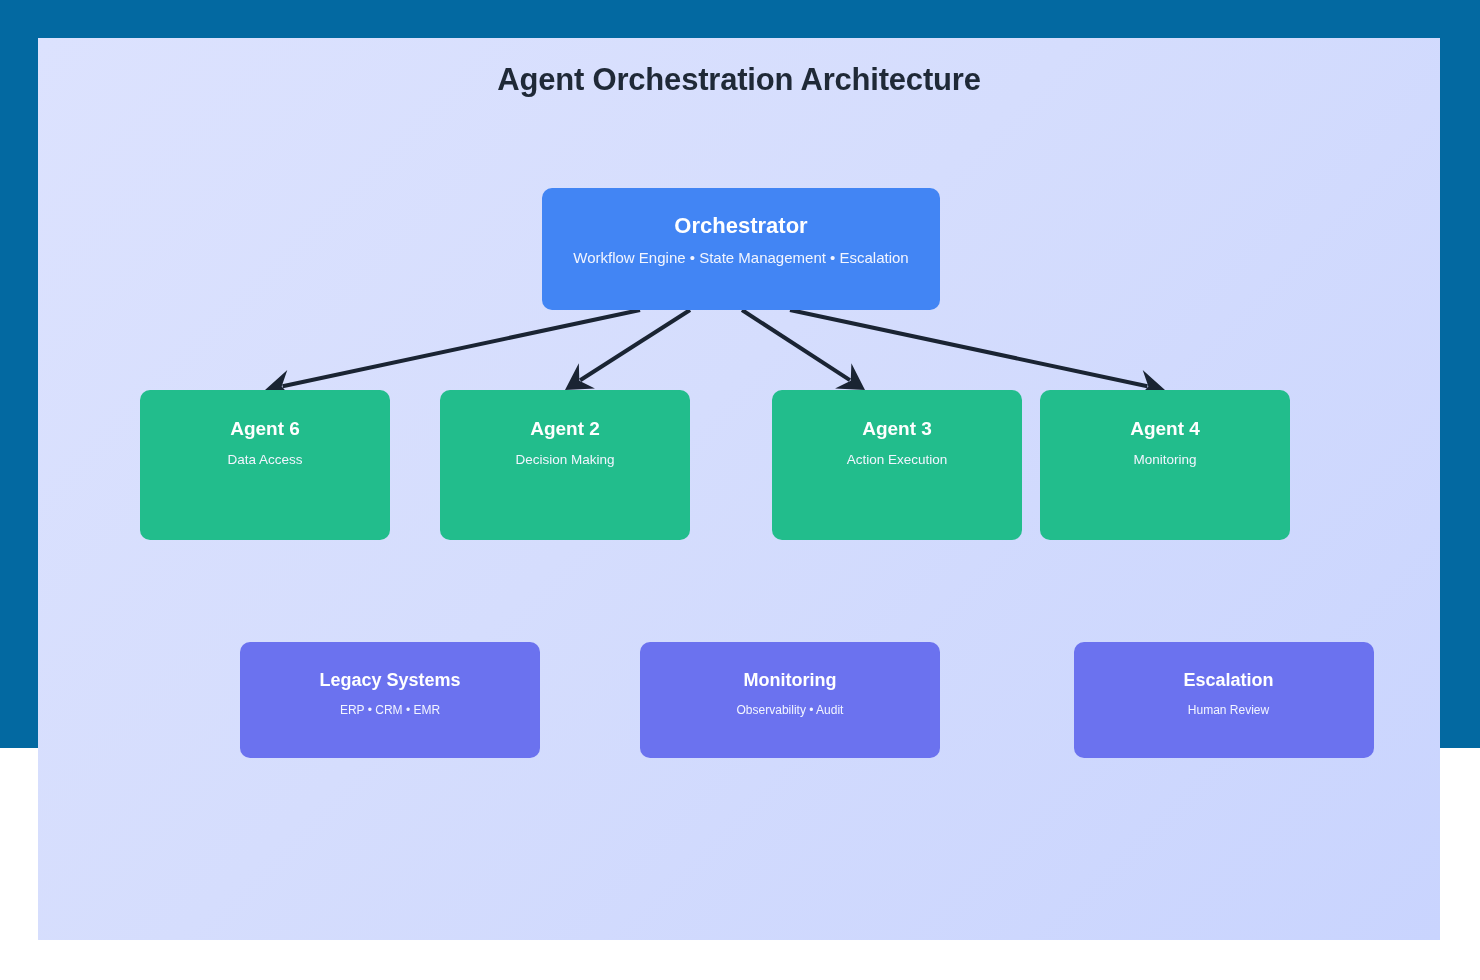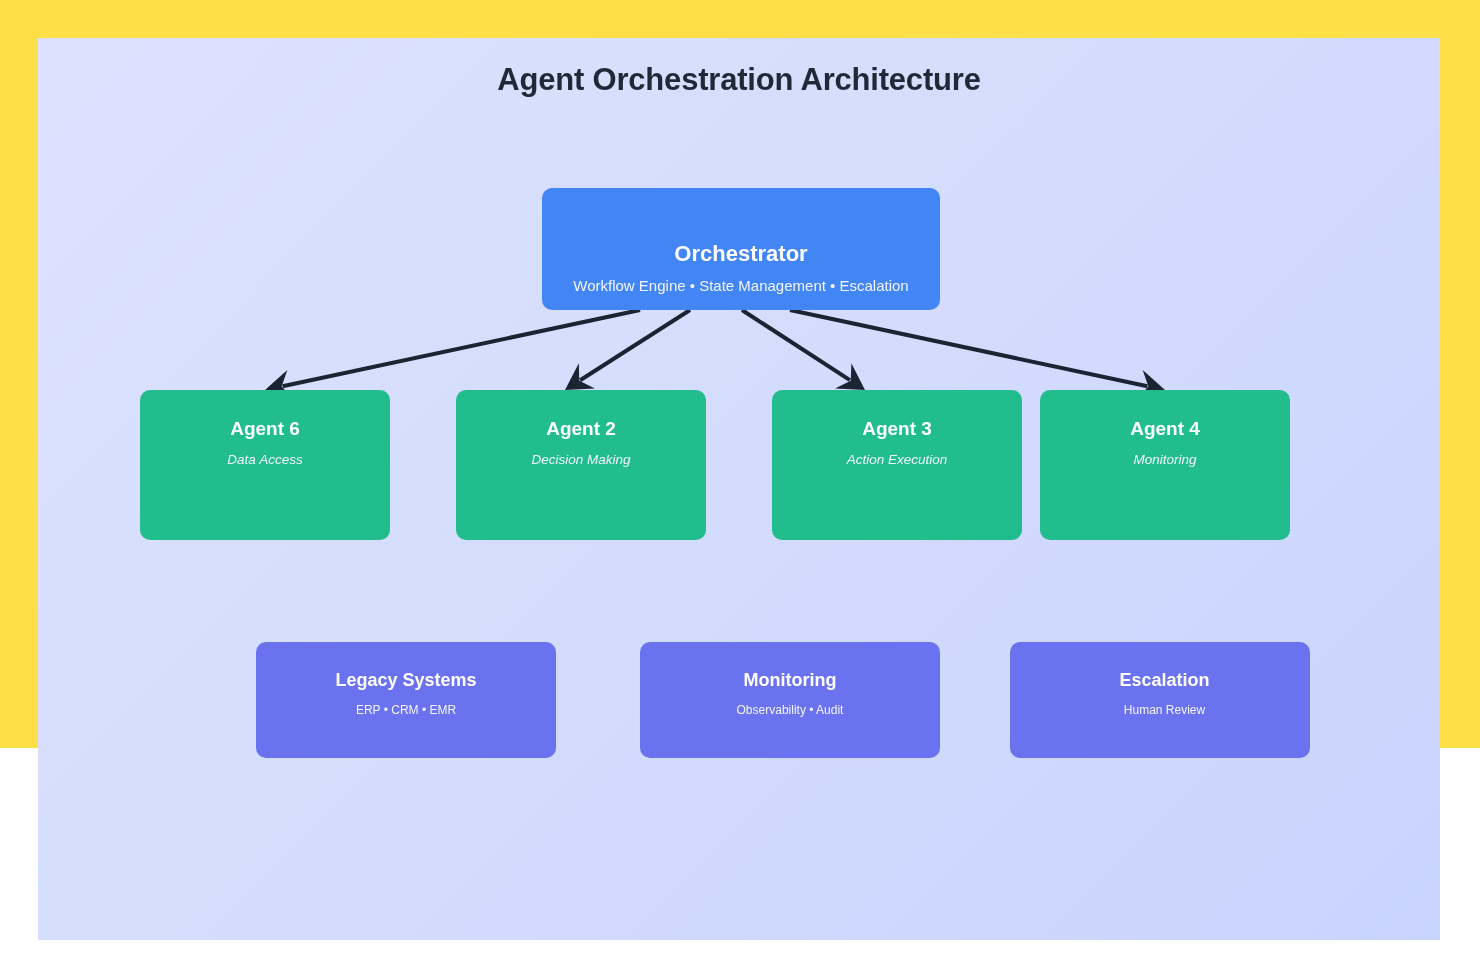--- a/index.html
+++ b/index.html
@@ -12,21 +12,21 @@
     width: 1480px;
     height: 980px;
     overflow: hidden;
     font-family: "Liberation Sans", "DejaVu Sans", sans-serif;
   }
 
   #stage {
     position: relative;
     width: 1480px;
     height: 748px;
-    background: #fde047;
+    background: #0369a1;
   }
 
   
   #canvas {
     position: absolute;
     left: 38px;
     top: 38px;
     width: 1402px;
     height: 902px;
     background: linear-gradient(135deg, #dce2fe 0%, #d5ddfd 45%, #c9d4fe 100%);
@@ -82,38 +82,36 @@
   }
 
   
   .node-orchestrator {
     background: #4285f4;
     padding-top: 26px;
   }
   .node-orchestrator .node-title {
     font-size: 22px;
     margin-bottom: 11px;
-    margin-top: 28px;
   }
   .node-orchestrator .node-subtitle {
     font-size: 15px;
   }
 
   
   .node-agent {
     background: #22bd8c;
     padding-top: 29px;
   }
   .node-agent .node-title {
     font-size: 19px;
     margin-bottom: 12px;
   }
   .node-agent .node-subtitle {
     font-size: 13.5px;
-    font-style: italic;
   }
 
   
   .node-system {
     background: #6b72ef;
     padding-top: 29px;
   }
   .node-system .node-title {
     font-size: 18px;
     margin-bottom: 12px;
@@ -151,40 +149,40 @@
 
     <div id="nodes-layer">
         <div class="node node-orchestrator" style="left: 504px; top: 150px; width: 398px; height: 122px;">
           <span class="node-title">Orchestrator</span>
           <span class="node-subtitle">Workflow Engine • State Management • Escalation</span>
         </div>
         <div class="node node-agent" style="left: 102px; top: 352px; width: 250px; height: 150px;">
           <span class="node-title">Agent 6</span>
           <span class="node-subtitle">Data Access</span>
         </div>
-        <div class="node node-agent" style="left: 418px; top: 352px; width: 250px; height: 150px;">
+        <div class="node node-agent" style="left: 402px; top: 352px; width: 250px; height: 150px;">
           <span class="node-title">Agent 2</span>
           <span class="node-subtitle">Decision Making</span>
         </div>
         <div class="node node-agent" style="left: 734px; top: 352px; width: 250px; height: 150px;">
           <span class="node-title">Agent 3</span>
           <span class="node-subtitle">Action Execution</span>
         </div>
         <div class="node node-agent" style="left: 1002px; top: 352px; width: 250px; height: 150px;">
           <span class="node-title">Agent 4</span>
           <span class="node-subtitle">Monitoring</span>
         </div>
-        <div class="node node-system" style="left: 218px; top: 604px; width: 300px; height: 116px;">
+        <div class="node node-system" style="left: 202px; top: 604px; width: 300px; height: 116px;">
           <span class="node-title">Legacy Systems</span>
           <span class="node-subtitle">ERP • CRM • EMR</span>
         </div>
         <div class="node node-system" style="left: 602px; top: 604px; width: 300px; height: 116px;">
           <span class="node-title">Monitoring</span>
           <span class="node-subtitle">Observability • Audit</span>
         </div>
-        <div class="node node-system" style="left: 972px; top: 604px; width: 300px; height: 116px; padding-left: 9px;">
+        <div class="node node-system" style="left: 1036px; top: 604px; width: 300px; height: 116px; padding-left: 9px;">
           <span class="node-title">Escalation</span>
           <span class="node-subtitle">Human Review</span>
         </div>
       </div>
 
   </div>
 </div>
 
 </body></html>

